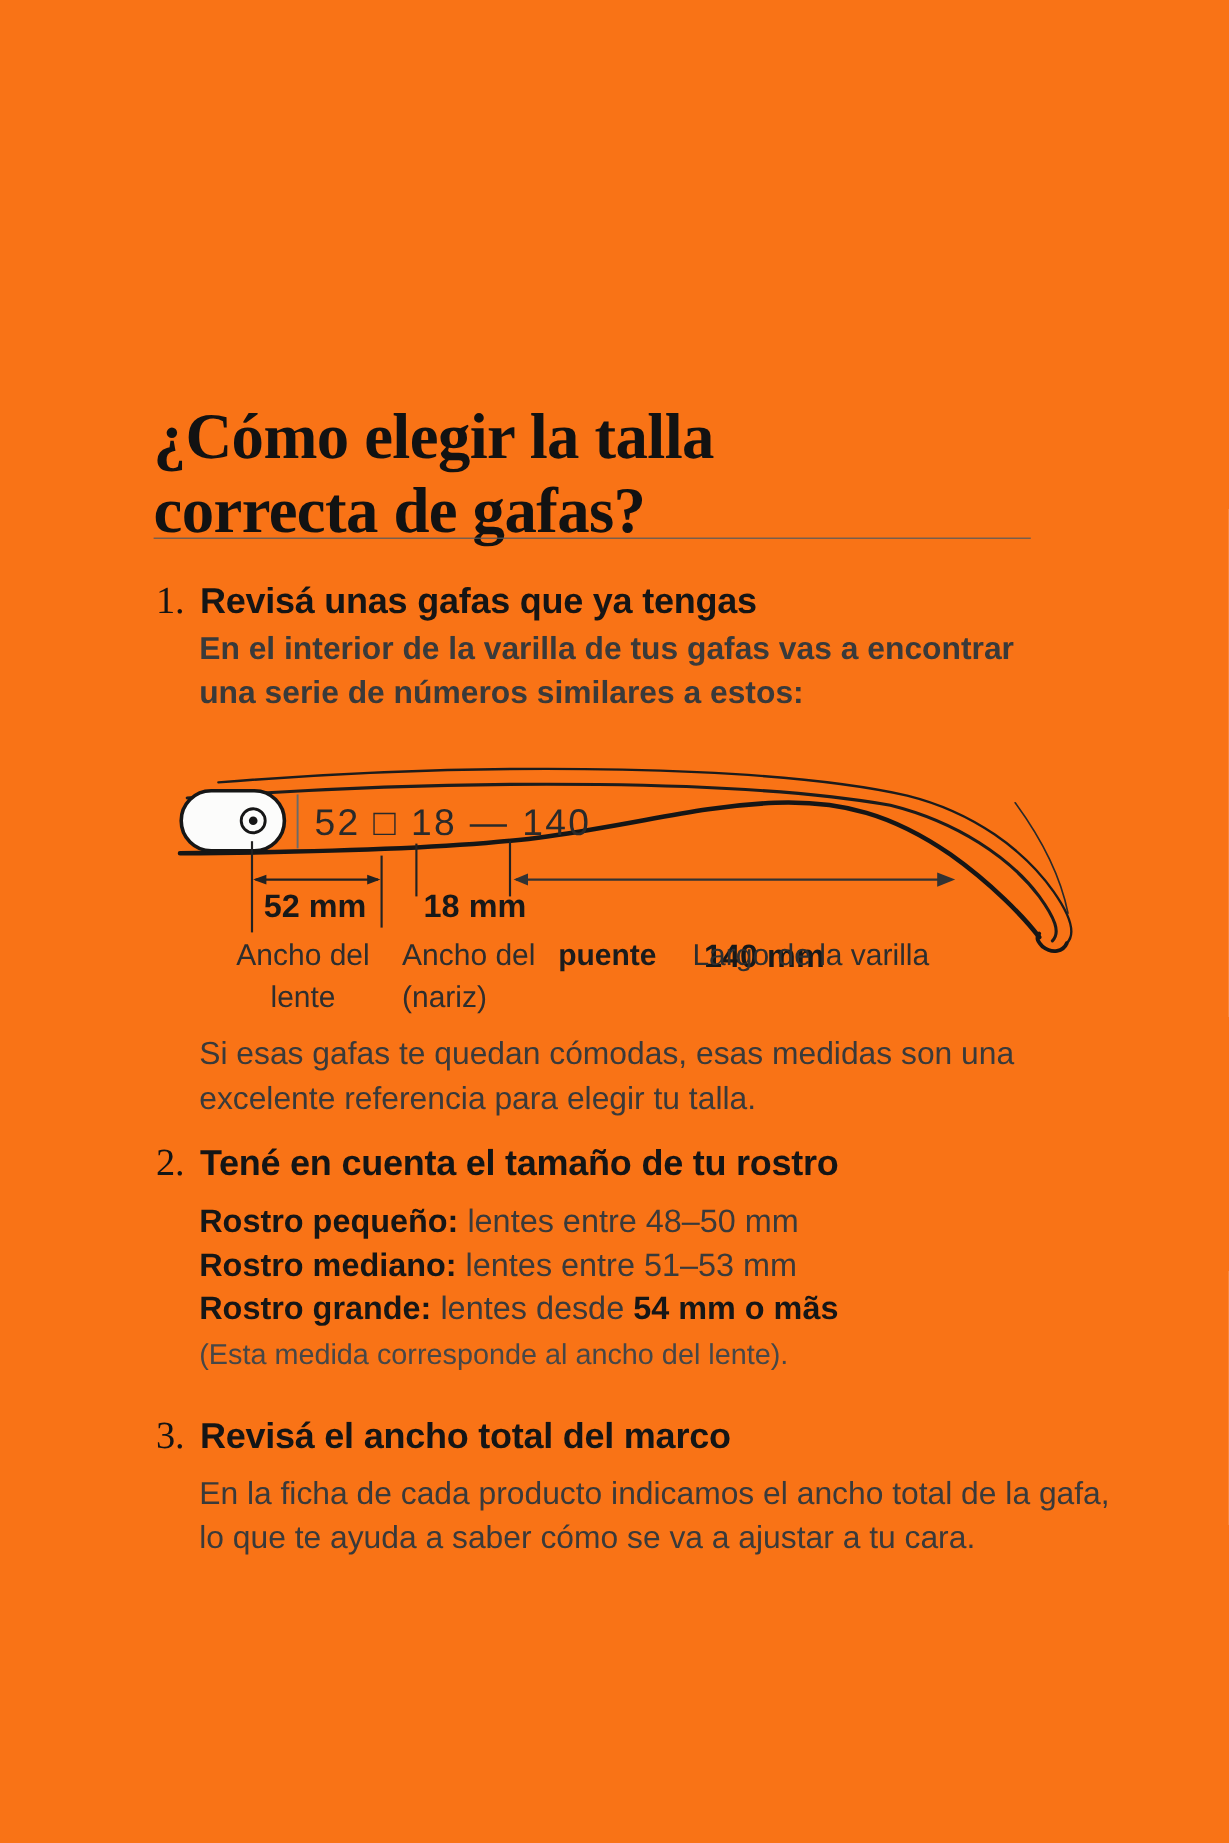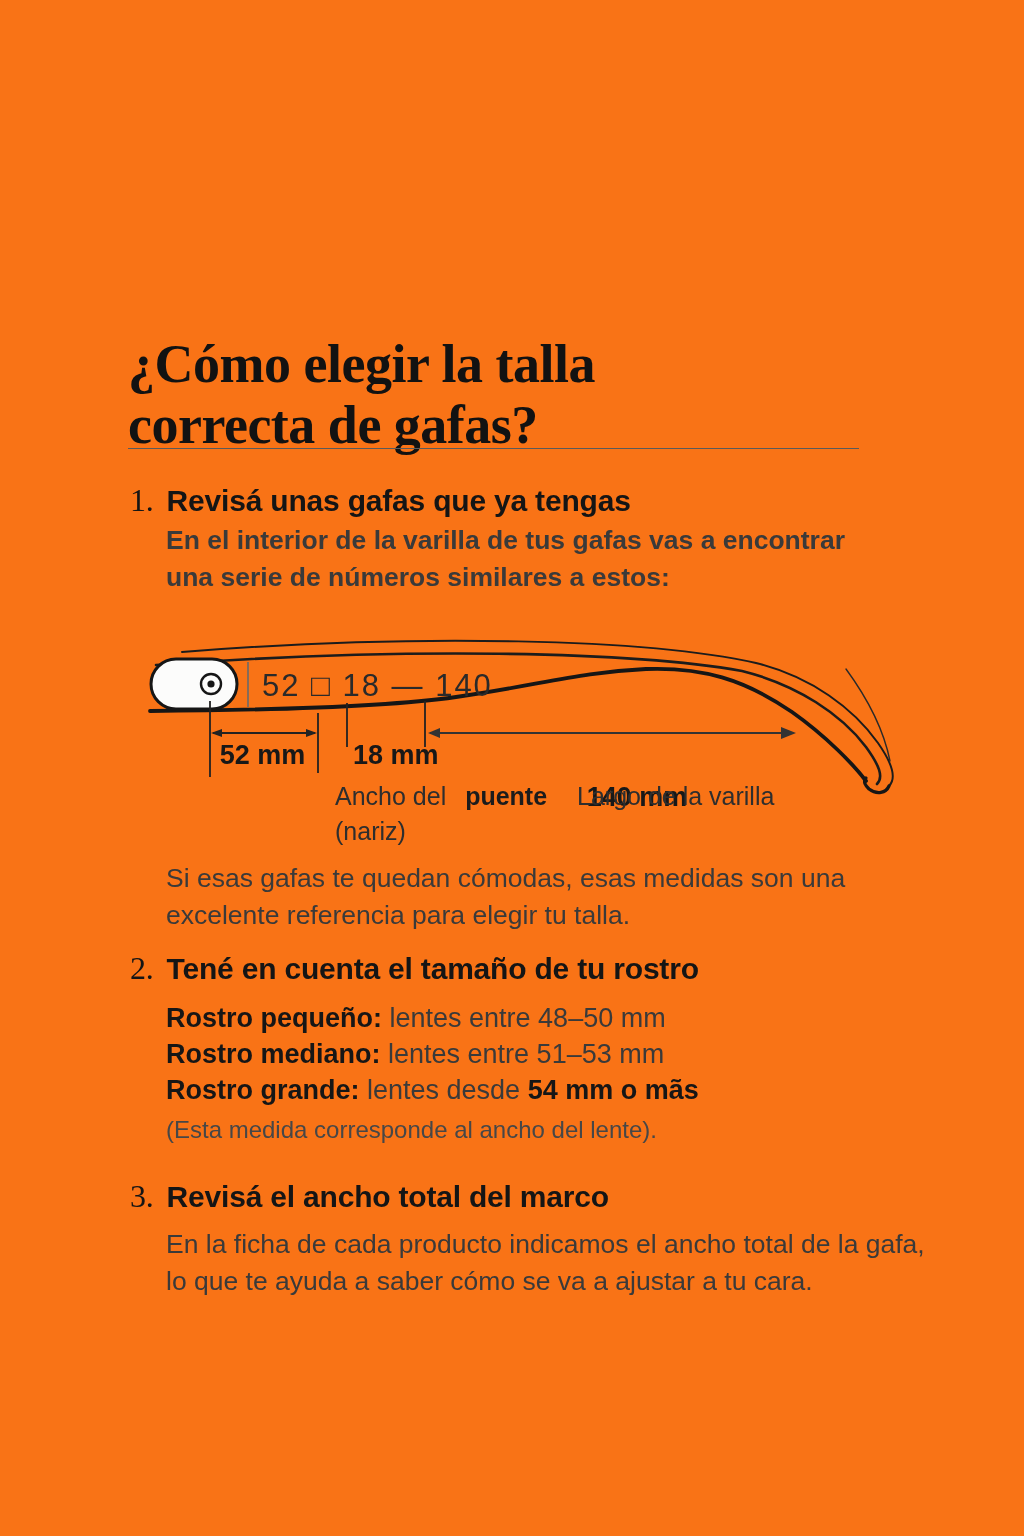--- a/index.html
+++ b/index.html
@@ -108,20 +108,21 @@
       <line x1="430" y1="118" x2="788" y2="118" stroke="#333" stroke-width="1.8"></line>
       <polygon points="428,118 440,113 440,123" fill="#333"></polygon>
       <polygon points="796,118 781,112 781,124" fill="#333"></polygon>
     </svg>
   </div>
 
   <div class="meas-value" style="left:205px;top:740px;width:115px;">52 mm</div>
   <div class="meas-value" style="left:335px;top:740px;width:110px;text-align:left;padding-left:18px;box-sizing:border-box;">18 mm</div>
   <div class="meas-value" style="left:572px;top:740px;width:130px;margin-top:42px;">140 mm</div>
 
+  <div class="meas-label" style="left:175px;top:779px;width:155px;text-align:center;">Ancho del lente</div>
   <div class="meas-label" style="left:335px;top:779px;width:250px;">
     <span>Ancho del </span><b>puente</b><br>
     <span>(nariz)</span>
   </div>
   <div class="meas-label" style="left:577px;top:779px;width:260px;">Largo de la varilla</div>
 
   <p class="body-text" style="left:166px;top:860px;width:740px;margin:0;">Si esas gafas te quedan cómodas, esas medidas son una excelente referencia para elegir tu talla.</p>
 
   <div class="sec-heading" style="left:130px;top:950px;">
     <span class="num">2.</span>

